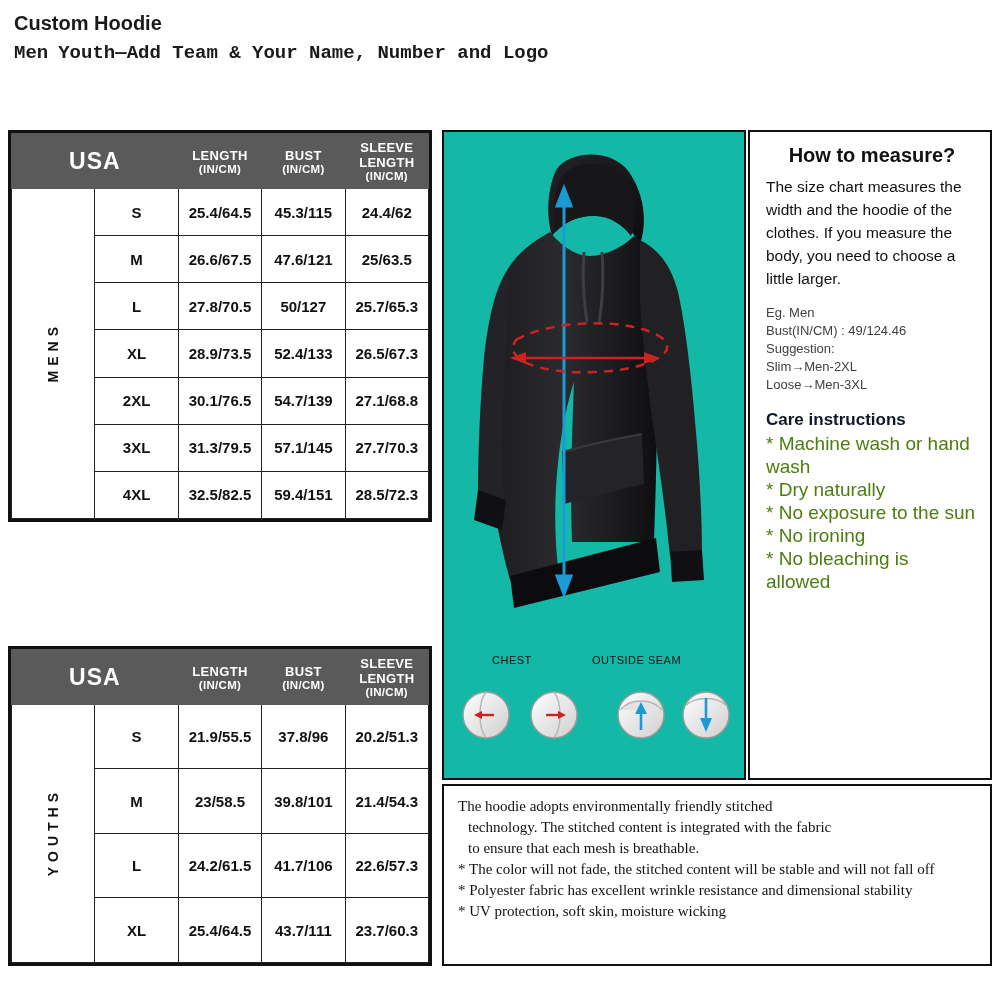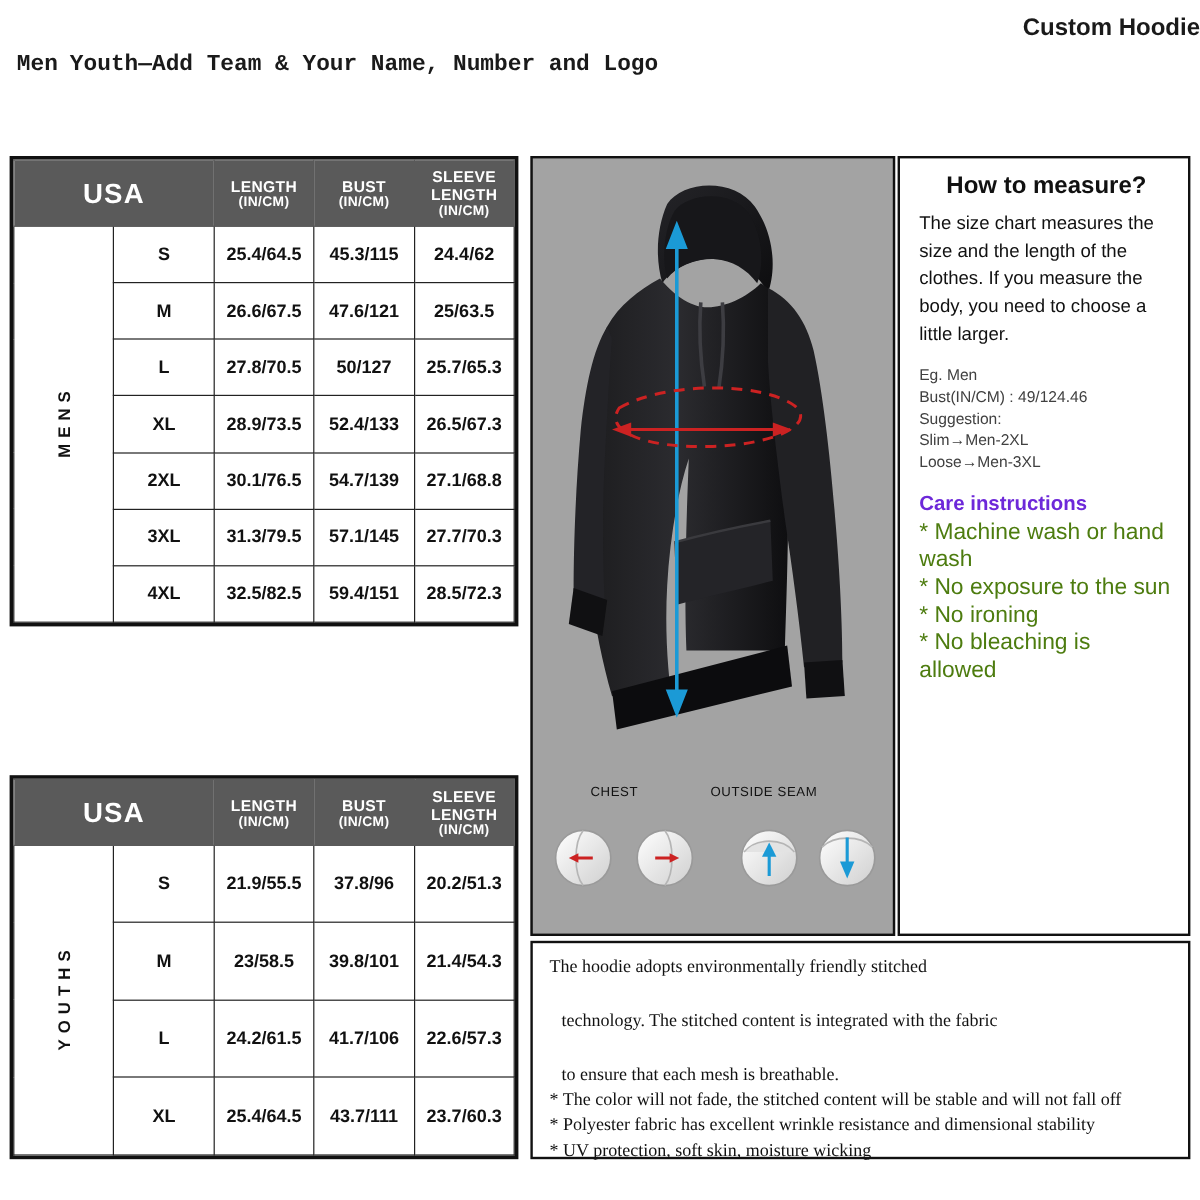--- a/index.html
+++ b/index.html
@@ -19,21 +19,20 @@
   
   .header {
     padding: 10px 0 0 14px;
   }
   .header .title {
     font-size: 20px;
     font-weight: bold;
     color: #1a1a1a;
     letter-spacing: 0px;
     line-height: 26px;
-    text-align: right;
   }
   .header .subtitle {
     font-size: 19px;
     font-weight: bold;
     color: #1a1a1a;
     line-height: 30px;
     margin-top: 2px;
     font-family: Liberation Mono, monospace;
   }
   .header .subtitle .gap {
@@ -132,21 +131,21 @@
     font-weight: bold;
   }
 
   
   .hoodie-panel {
     position: absolute;
     left: 442px;
     top: 62px;
     width: 304px;
     height: 650px;
-    background: #a3a3a3;
+    background: #14b8a6;
     border: 2px solid #111;
     box-sizing: border-box;
     overflow: hidden;
   }
   .hoodie-art {
     position: absolute;
     left: 0; top: 0;
     width: 300px;
     height: 520px;
   }
@@ -201,21 +200,21 @@
   .right-panel .eg {
     font-size: 13px;
     line-height: 18px;
     color: #404040;
     margin-bottom: 16px;
   }
   .right-panel h3 {
     margin: 16px 0 2px 0;
     font-size: 17px;
     font-weight: bold;
-    color: #6d28d9;
+    color: #0f172a;
   }
   .right-panel ul.care {
     list-style: none;
     margin: 0;
     padding: 0;
     font-size: 19px;
     line-height: 23px;
     color: #4d7c0f;
   }
 
@@ -231,21 +230,20 @@
     padding: 10px 12px 6px 14px;
     background: #fff;
     font-family: Liberation Serif, serif;
     font-size: 15px;
     line-height: 21px;
     color: #111;
   }
   .notes .indent {
     padding-left: 10px;
     display: block;
-    margin-top: 24px;
   }
 </style>
 </head>
 <body>
 
 <div class="header">
   <div class="title">Custom Hoodie</div>
   <div class="subtitle">
     <span>Men</span><span class="gap"></span><span>Youth—Add Team &amp; Your Name, Number and Logo</span>
   </div>
@@ -455,31 +453,32 @@
         <circle cx="262" cy="35" r="23" fill="url(#cg)" stroke="#9a9a9a" stroke-width="1.4"></circle>
         <path d="M241 26 C251 16 273 16 283 26" fill="none" stroke="#b5b5b5" stroke-width="1.4"></path>
         <line x1="262" y1="18" x2="262" y2="40" stroke="#1b9ad6" stroke-width="2.6"></line>
         <polygon points="262,52 256,38 268,38" fill="#1b9ad6"></polygon>
       </g>
     </svg>
   </div>
 
   <div class="right-panel">
     <h2>How to measure?</h2>
-    <p class="intro">The size chart measures the size and the length of the clothes.  If you measure the body, you need to choose a little larger.</p>
+    <p class="intro">The size chart measures the width and the hoodie of the clothes.  If you measure the body, you need to choose a little larger.</p>
     <div class="eg">
       <div>Eg. Men</div>
       <div>Bust(IN/CM) : 49/124.46</div>
       <div>Suggestion:</div>
       <div>Slim→Men-2XL</div>
       <div>Loose→Men-3XL</div>
     </div>
     <h3>Care instructions</h3>
     <ul class="care">
       <li>* Machine wash or hand wash</li>
+      <li>* Dry naturally</li>
       <li>* No exposure to the sun</li>
       <li>* No ironing</li>
       <li>* No bleaching is allowed</li>
     </ul>
   </div>
 
   <div class="notes">
     <div>The hoodie adopts environmentally friendly stitched</div>
     <div class="indent">technology. The stitched content is integrated with the fabric</div>
     <div class="indent">to ensure that each mesh is breathable.</div>

